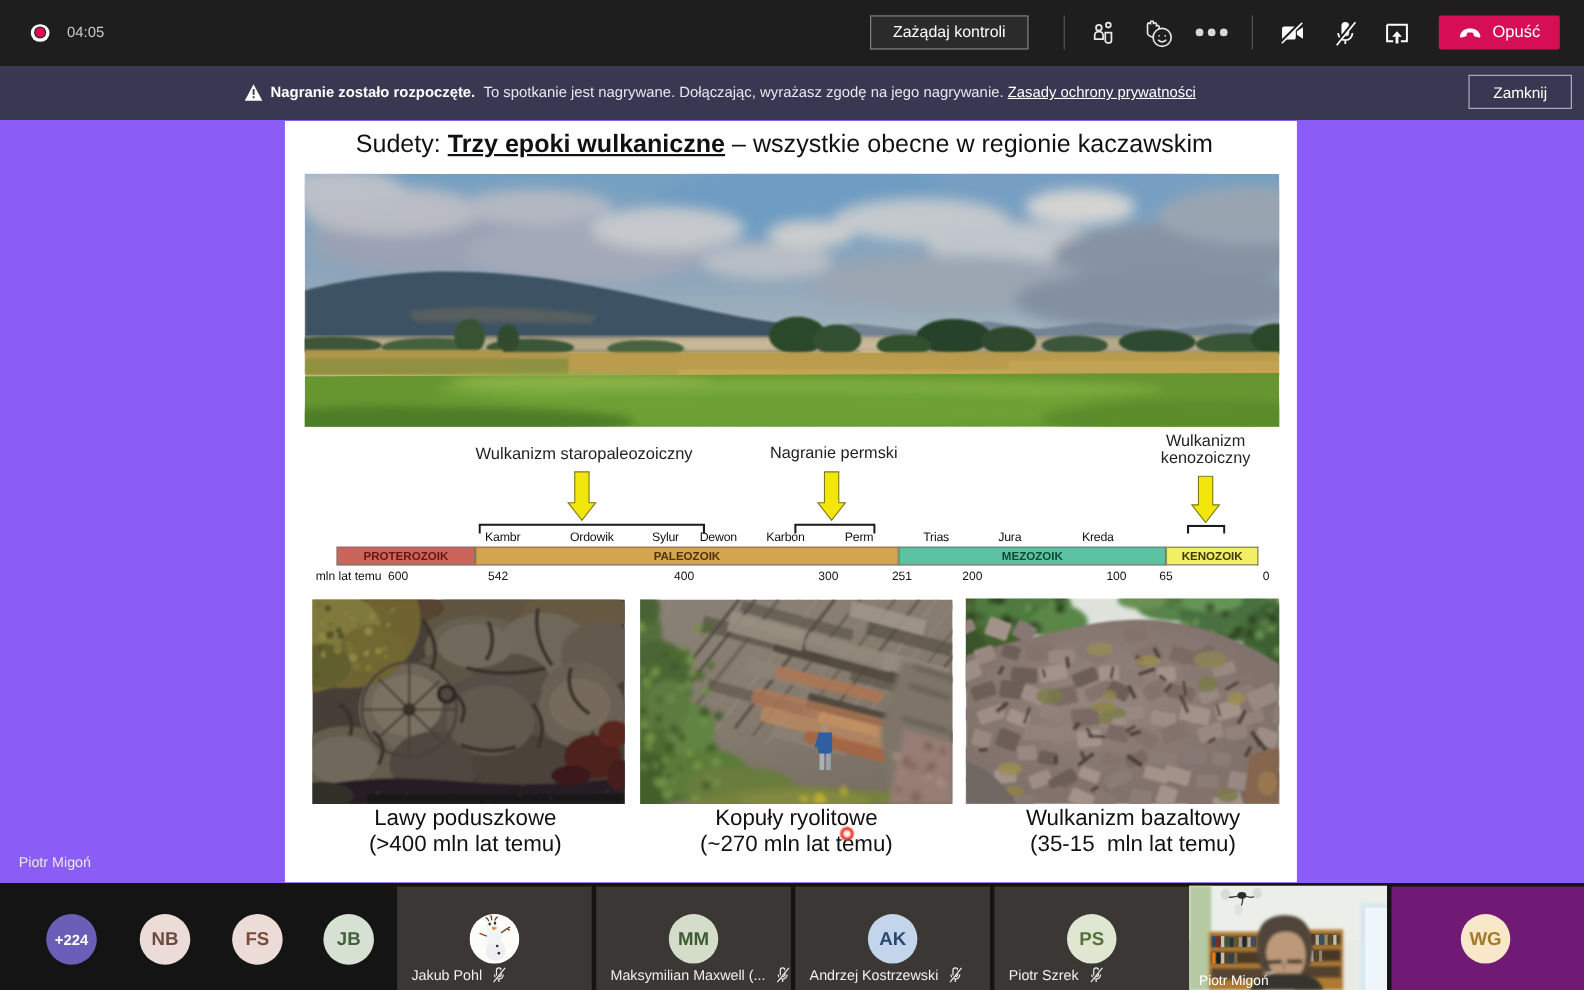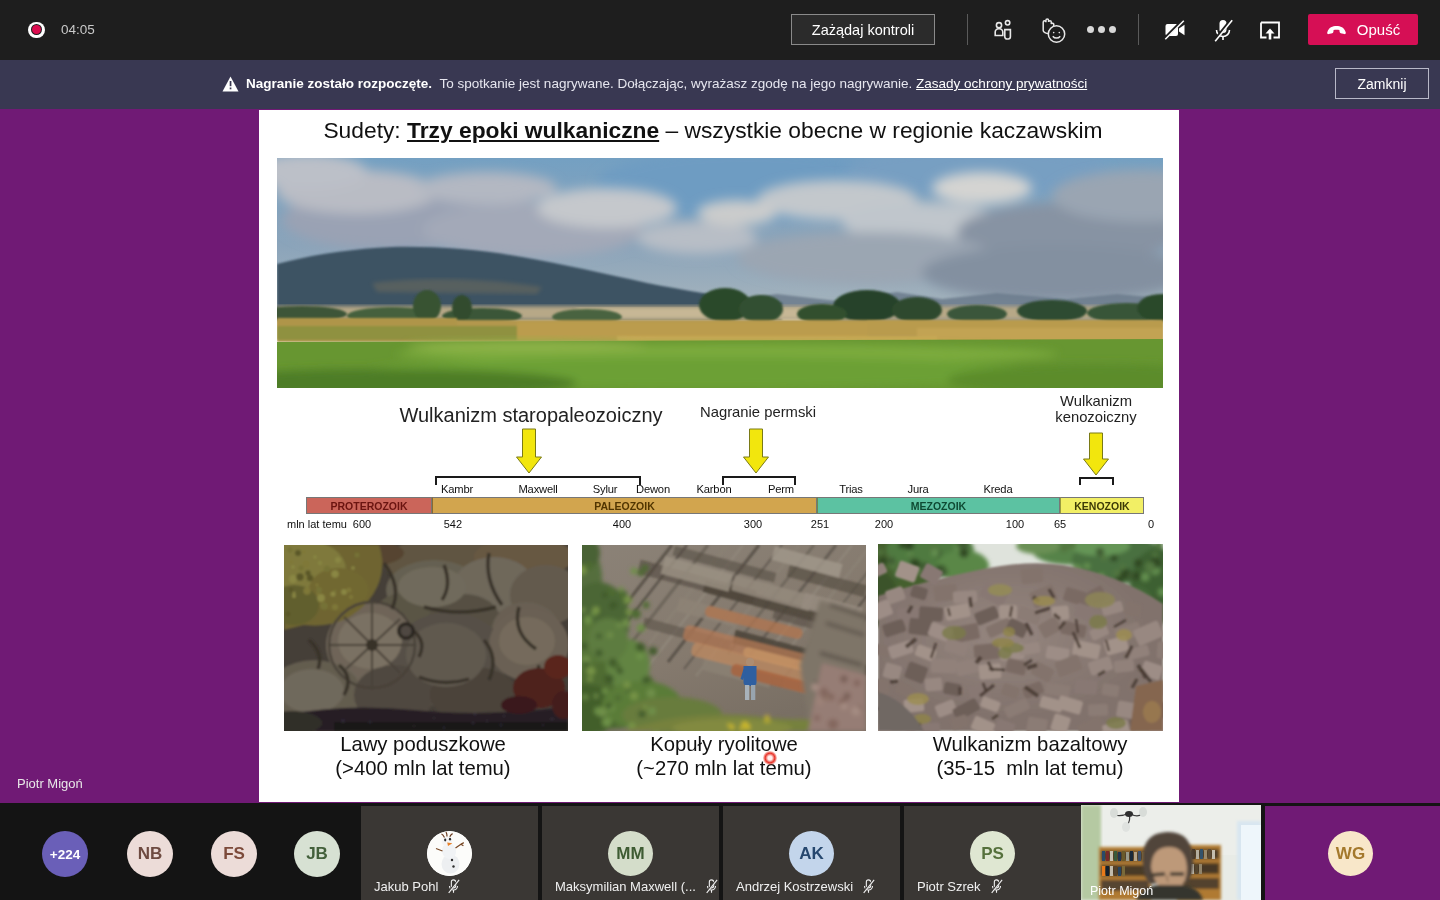--- a/index.html
+++ b/index.html
@@ -3,21 +3,21 @@
 <meta charset="utf-8">
 <style>
   * { margin:0; padding:0; box-sizing:border-box; }
   html,body { width:1440px; height:900px; background:#000; overflow:hidden;
     font-family:"Liberation Sans", sans-serif; -webkit-font-smoothing:antialiased; }
   .abs { position:absolute; }
   body { filter: opacity(0.999); }
   #topbar { position:absolute; left:0; top:0; width:1440px; height:60px; background:#1e1e1e; }
   #banner { position:absolute; left:0; top:60px; width:1440px; height:49px; background:#393852;
     color:#fff; font-size:13.5px; }
-  #stage { position:absolute; left:0; top:109px; width:1440px; height:694px; background:#701a75; }
+  #stage { position:absolute; left:0; top:109px; width:1440px; height:694px; background:#8b5cf6; }
   #slide { position:absolute; left:259px; top:1px; width:920px; height:692px; background:#fff; color:#1a1a1a; }
   #strip { position:absolute; left:0; top:803px; width:1440px; height:97px; background:#141414; }
   .tile { position:absolute; top:3px; height:94px; background:#3a3734; overflow:hidden; }
   .avatar { position:absolute; border-radius:50%; display:flex; align-items:center; justify-content:center;
     font-weight:bold; }
   .nameplate { position:absolute; left:13px; bottom:6px; color:#f0f0f0; font-size:13px;
     display:flex; align-items:center; white-space:nowrap; }
   .micoff { display:inline-block; margin-left:8px; }
 </style>
 </head>
@@ -204,21 +204,21 @@
       <path d="M0 184 L886 181 L886 230 L0 230 Z" fill="#679631"></path>
       <g filter="url(#blur4)">
         <ellipse cx="450" cy="196" rx="330" ry="10" fill="#7cab3c"></ellipse>
         <ellipse cx="430" cy="215" rx="350" ry="16" fill="#6ca035"></ellipse>
         <ellipse cx="110" cy="225" rx="190" ry="14" fill="#4e7d26"></ellipse>
         <ellipse cx="820" cy="222" rx="150" ry="16" fill="#5b8c2b"></ellipse>
         <ellipse cx="250" cy="188" rx="120" ry="5" fill="#8fb34a"></ellipse>
       </g>
     </svg>
 
-    <div class="abs" style="left:132px;top:294px;width:280px;text-align:center;font-size:20px;color:#222;white-space:nowrap;">Wulkanizm staropaleozoiczny</div>
+    <div class="abs" style="left:132px;top:294px;width:280px;text-align:center;font-size:15px;color:#222;white-space:nowrap;">Wulkanizm staropaleozoiczny</div>
     <div class="abs" style="left:359px;top:294px;width:280px;text-align:center;font-size:14.8px;color:#222;white-space:nowrap;">Nagranie permski</div>
     <div class="abs" style="left:737px;top:284px;width:200px;text-align:center;font-size:14.8px;color:#222;line-height:15.9px;">Wulkanizm<br>kenozoiczny</div>
 
     <svg class="abs" style="left:256px;top:318px;" width="28" height="46" viewBox="0 0 28 46">
       <path d="M7.5 1 h13 v28 h6 L14 45 L1.5 29 h6 z" fill="#f2e60d" stroke="#7a7a16" stroke-width="1"></path>
     </svg>
     <svg class="abs" style="left:483px;top:318px;" width="28" height="46" viewBox="0 0 28 46">
       <path d="M7.5 1 h13 v28 h6 L14 45 L1.5 29 h6 z" fill="#f2e60d" stroke="#7a7a16" stroke-width="1"></path>
     </svg>
     <svg class="abs" style="left:823px;top:322px;" width="28" height="44" viewBox="0 0 28 44">
@@ -229,21 +229,21 @@
       <path d="M1 9 V1 H205 V9" fill="none" stroke="#1a1a1a" stroke-width="2"></path>
     </svg>
     <svg class="abs" style="left:463px;top:366px;" width="74" height="10" viewBox="0 0 74 10">
       <path d="M1 9 V1 H73 V9" fill="none" stroke="#1a1a1a" stroke-width="2"></path>
     </svg>
     <svg class="abs" style="left:820px;top:367px;" width="35" height="9" viewBox="0 0 35 9">
       <path d="M1 8 V1 H34 V8" fill="none" stroke="#1a1a1a" stroke-width="2"></path>
     </svg>
 
     <div class="abs" style="left:158px;top:372.5px;width:80px;text-align:center;font-size:11.2px;letter-spacing:-0.2px;color:#111;">Kambr</div>
-    <div class="abs" style="left:239px;top:372.5px;width:80px;text-align:center;font-size:11.2px;letter-spacing:-0.2px;color:#111;">Maxwell</div>
+    <div class="abs" style="left:239px;top:372.5px;width:80px;text-align:center;font-size:11.2px;letter-spacing:-0.2px;color:#111;">Ordowik</div>
     <div class="abs" style="left:306px;top:372.5px;width:80px;text-align:center;font-size:11.2px;letter-spacing:-0.2px;color:#111;">Sylur</div>
     <div class="abs" style="left:354px;top:372.5px;width:80px;text-align:center;font-size:11.2px;letter-spacing:-0.2px;color:#111;">Dewon</div>
     <div class="abs" style="left:415px;top:372.5px;width:80px;text-align:center;font-size:11.2px;letter-spacing:-0.2px;color:#111;">Karbon</div>
     <div class="abs" style="left:482px;top:372.5px;width:80px;text-align:center;font-size:11.2px;letter-spacing:-0.2px;color:#111;">Perm</div>
     <div class="abs" style="left:552px;top:372.5px;width:80px;text-align:center;font-size:11.2px;letter-spacing:-0.2px;color:#111;">Trias</div>
     <div class="abs" style="left:619px;top:372.5px;width:80px;text-align:center;font-size:11.2px;letter-spacing:-0.2px;color:#111;">Jura</div>
     <div class="abs" style="left:699px;top:372.5px;width:80px;text-align:center;font-size:11.2px;letter-spacing:-0.2px;color:#111;">Kreda</div>
 
     <div class="abs" style="left:47px;top:387px;width:126px;height:17px;background:#cb655a;border:1px solid #777;
          display:flex;align-items:center;justify-content:center;font-size:10.5px;font-weight:bold;color:#6b1410;">PROTEROZOIK</div>

